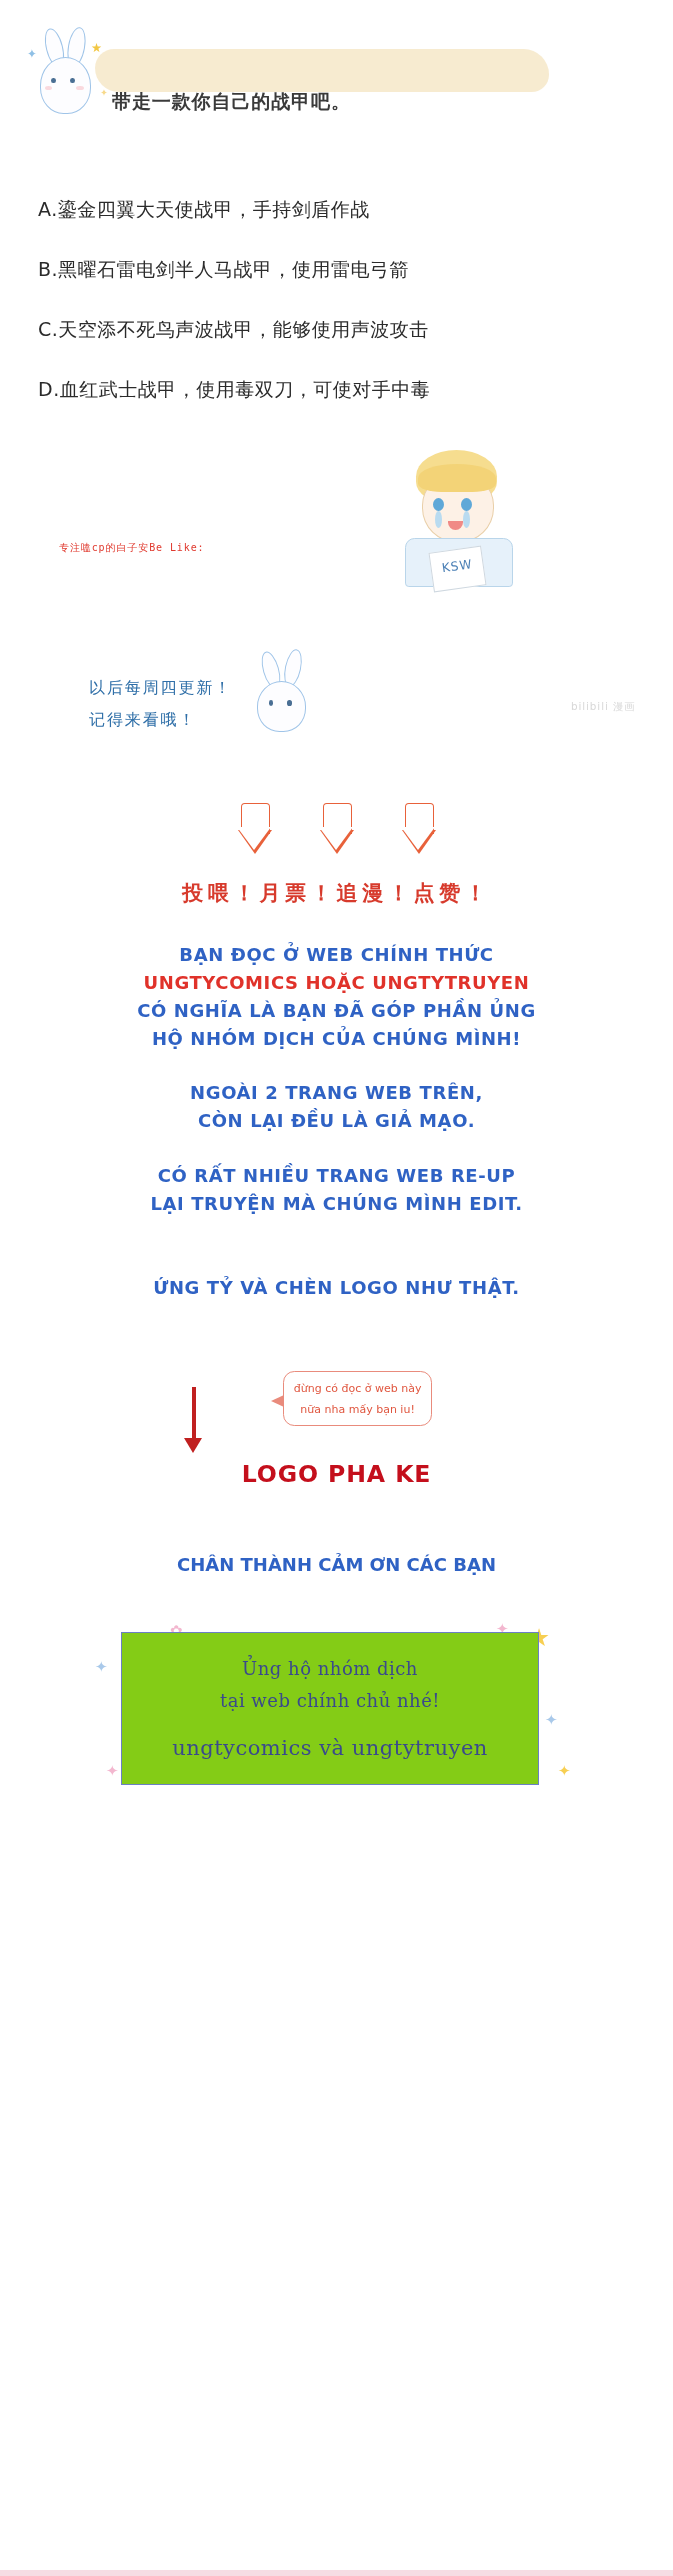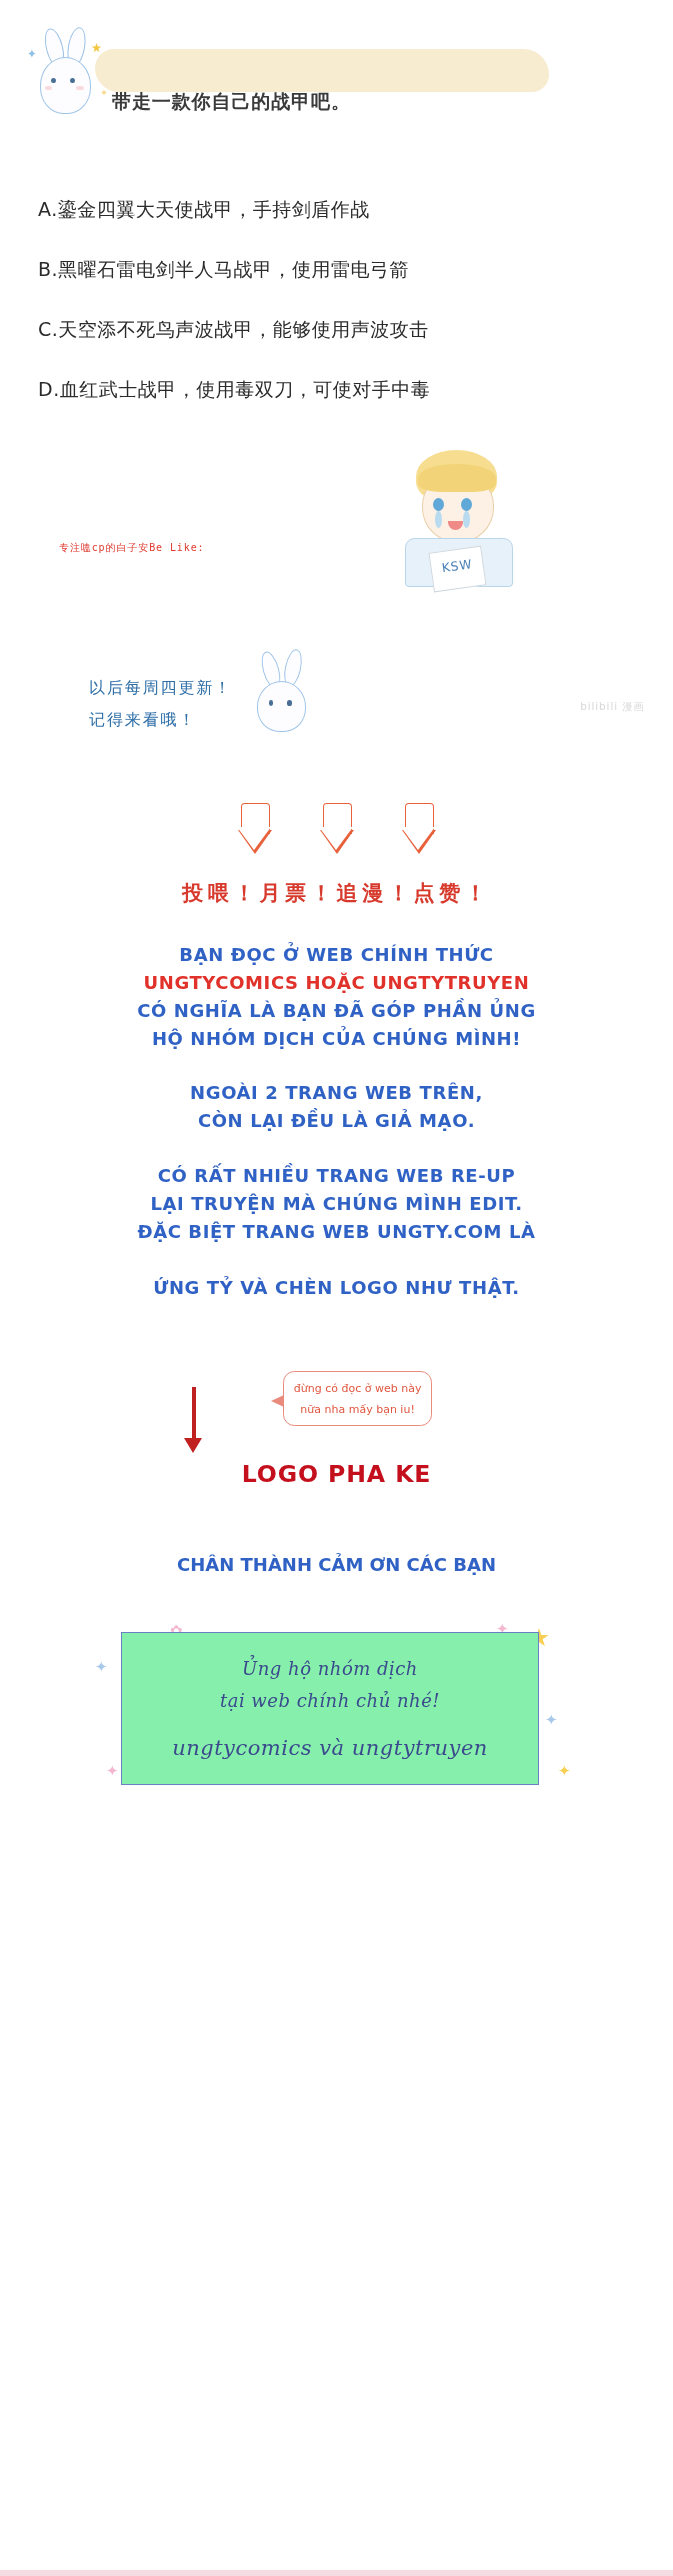--- a/index.html
+++ b/index.html
@@ -317,21 +317,21 @@
     font-weight: bold;
     color: #d73a2c;
     letter-spacing: 4.7px;
     margin-top: 21px;
   }
 
   .watermark {
     position: absolute;
     right: 19px;
     width: 83px;
-    text-align: center;
+    text-align: left;
     font-family: "DejaVu Sans", sans-serif;
     font-size: 10.4px;
     color: #d8d8d8;
     letter-spacing: 0.9px;
   }
 
   
   .notice {
     text-align: center;
     margin-top: 34px;
@@ -440,22 +440,21 @@
     width: 529px;
     height: 189px;
   }
   .card {
     position: absolute;
     left: 49px;
     top: 11.3px;
     width: 416px;
     height: 151px;
     border: 1.9px solid #6b7fc4;
-    background: #86efac;
-    font-style: italic;
+    background: #84cc16;
   }
   .card .line {
     text-align: center;
     font-family: "DejaVu Serif", serif;
     font-size: 18px;
     color: #3a4a8c;
     letter-spacing: 0.5px;
   }
   .card .line.l1 { margin-top: 24.6px; }
   .card .line.l2 { margin-top: 11.3px; }
@@ -569,21 +568,21 @@
       <span class="blue">CÓ NGHĨA LÀ BẠN ĐÃ GÓP PHẦN ỦNG</span><br>
       <span class="blue">HỘ NHÓM DỊCH CỦA CHÚNG MÌNH!</span>
     </p>
     <p>
       <span class="blue">NGOÀI 2 TRANG WEB TRÊN,</span><br>
       <span class="blue">CÒN LẠI ĐỀU LÀ GIẢ MẠO.</span>
     </p>
     <p>
       <span class="blue">CÓ RẤT NHIỀU TRANG WEB RE-UP</span><br>
       <span class="blue">LẠI TRUYỆN MÀ CHÚNG MÌNH EDIT.</span><br>
-      <span class="blue">ĐẶC BIỆT TRANG WEB UNGTY.COM LÀ</span><br>
+      <br>
       <br>
       <span class="blue">ỨNG TỶ VÀ CHÈN LOGO NHƯ THẬT.</span>
     </p>
   </div>
 
   <div class="fake-logo-block">
     <div class="down-arrow"></div>
     <div class="fake-note">
       <div class="tail"></div>
       <span>đừng có đọc ở web này nữa nha mấy bạn iu!</span>

